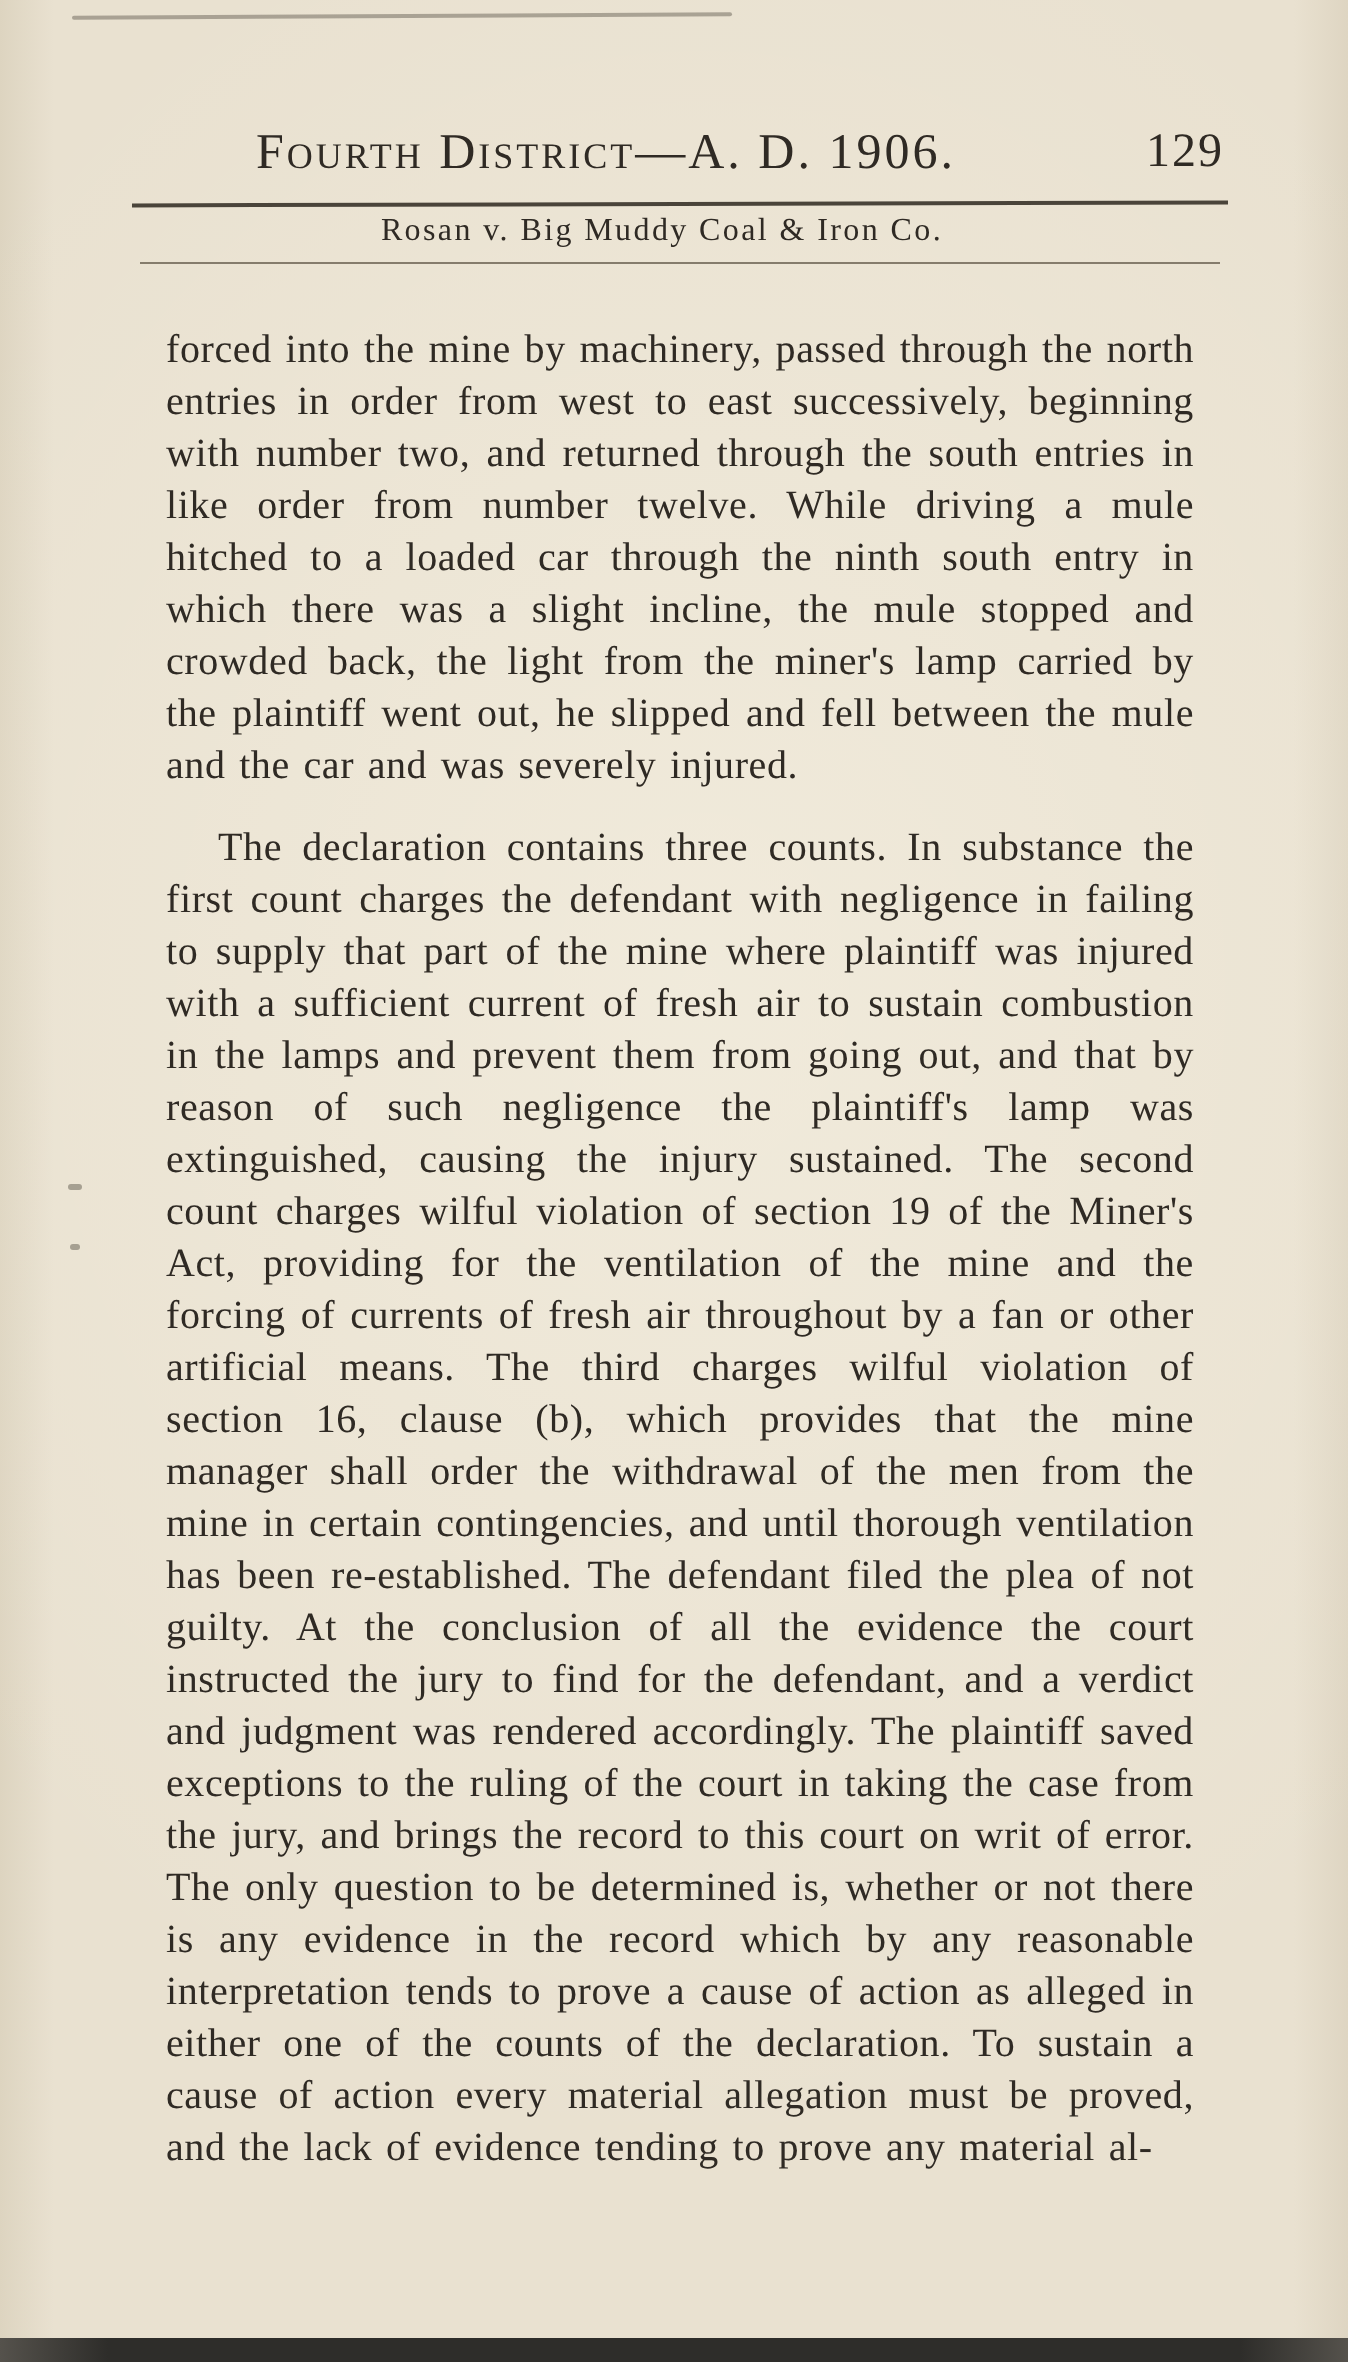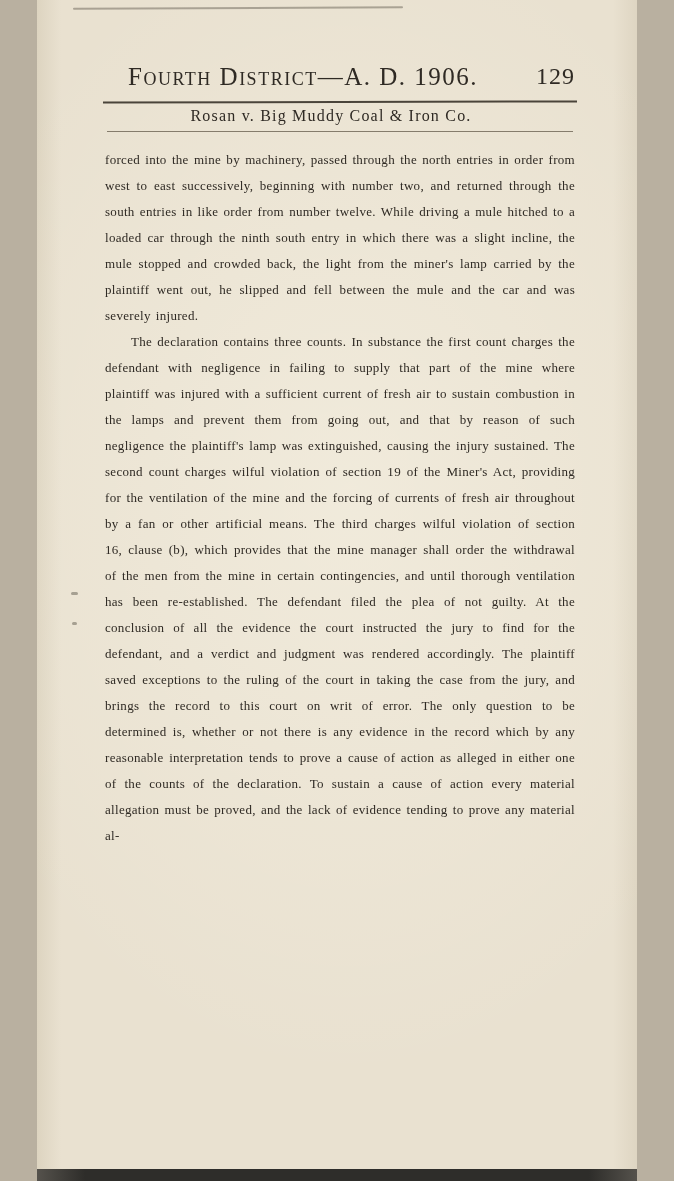--- a/index.html
+++ b/index.html
@@ -5,21 +5,21 @@
   :root {
     --paper: #e9e1d0;
     --ink: #2f2a24;
     --rule: #4a443a;
   }
   * { box-sizing: border-box; }
   body { margin: 0; background: #b9b0a0; }
 
   .page {
     position: relative;
-    width: 600px;
+    width: 674px;
     height: 1181px;
     margin: 0 auto;
     background:
       radial-gradient(ellipse 130% 90% at 52% 42%,
         rgba(255,252,240,0.35) 0%, rgba(0,0,0,0) 55%),
       linear-gradient(90deg, #ddd4c0 0%, var(--paper) 4%, var(--paper) 96%, #ded5c2 100%),
       var(--paper);
     color: var(--ink);
     font-family: "Liberation Serif", "DejaVu Serif", serif;
     overflow: hidden;
@@ -87,23 +87,23 @@
     height: 1px;
     background: #857c6c;
   }
 
   
   .body-text {
     position: absolute;
     top: 147px; left: 68px; right: 62px;
   }
   .body-text p {
-    margin: 0;
+    margin: 15px;
     text-align: justify;
-    font-size: 13px;
+    font-size: 20px;
     line-height: 26px;
     letter-spacing: 0.3px;
     word-spacing: 1.5px;
   }
   .body-text p + p { text-indent: 26px; }
 
   
   .footer-volume {
     position: absolute;
     top: 1180px; left: 158px;

